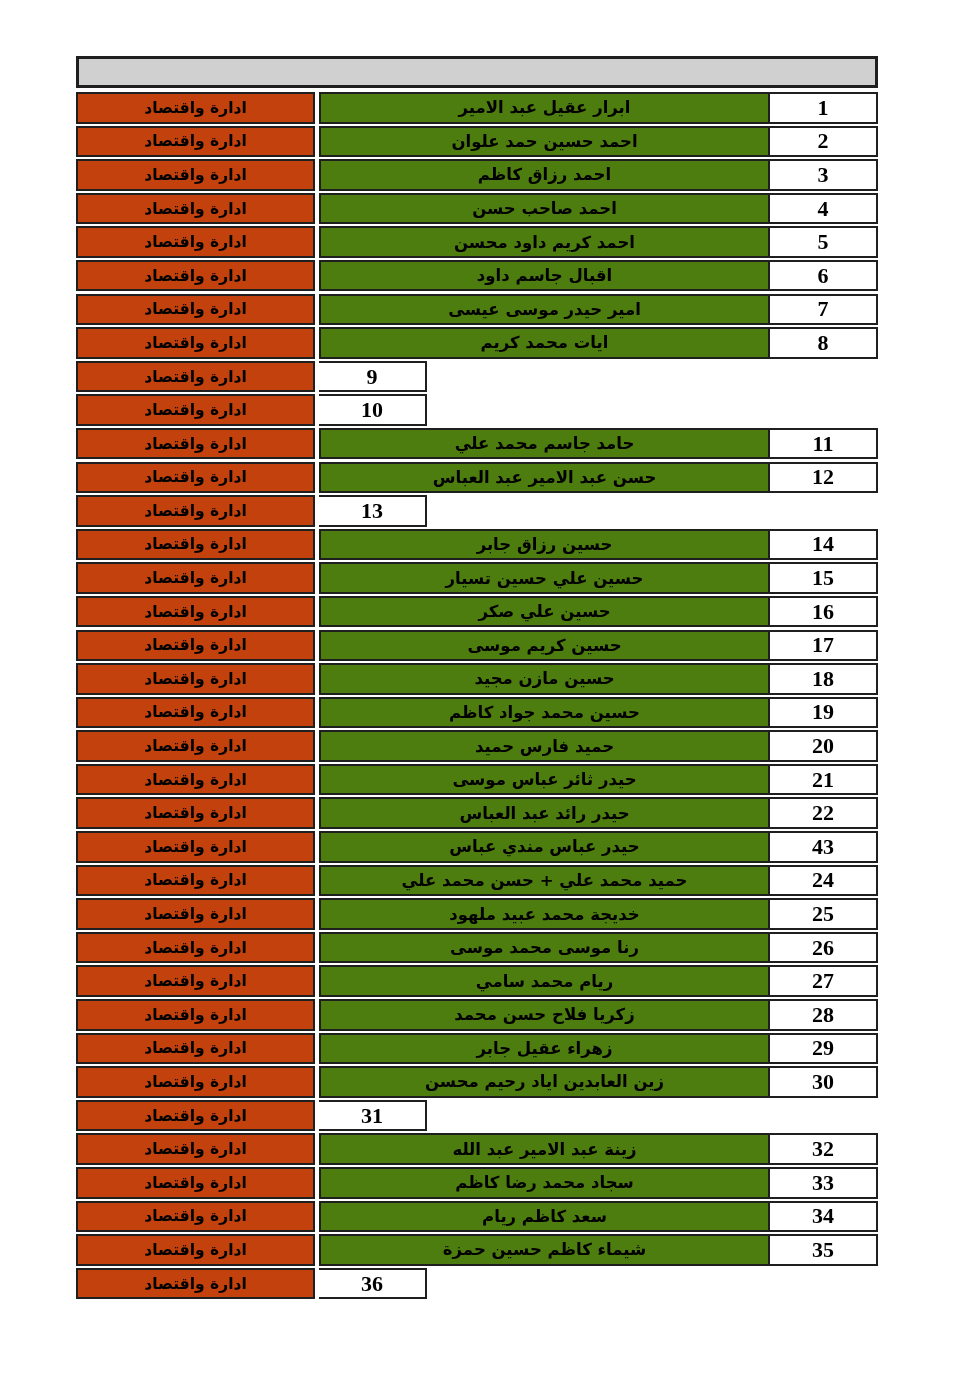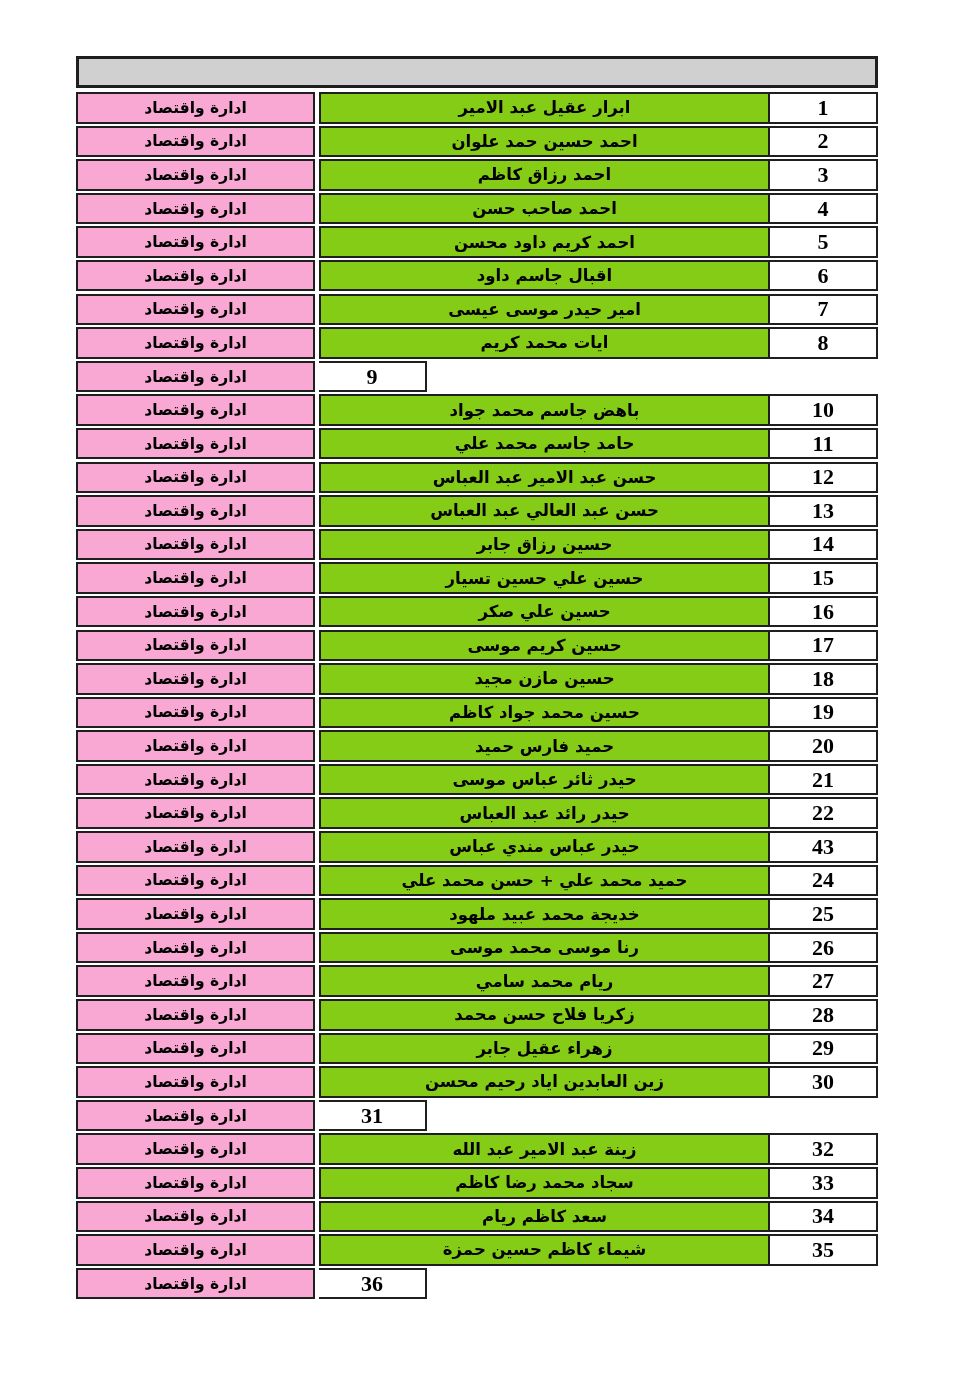--- a/index.html
+++ b/index.html
@@ -39,32 +39,32 @@
   }
   .cell {
     box-sizing: border-box;
     display: flex;
     align-items: center;
     justify-content: center;
     color: #000000;
   }
   .dept-cell {
     width: 239px;
-    background: #f9a8d4;
+    background: #c2410c;
     border: 2px solid #1f1f1f;
     font-weight: bold;
     font-size: 15.5px;
     direction: rtl;
   }
   .col-gap {
     width: 4px;
   }
   .name-cell {
     flex: 1;
-    background: #84cc16;
+    background: #4d7c0f;
     border: 2px solid #1f1f1f;
     font-weight: bold;
     font-size: 16.5px;
     direction: rtl;
     white-space: nowrap;
   }
   .num-cell {
     width: 108px;
     background: #ffffff;
     border: 2px solid #1f1f1f;
@@ -193,23 +193,20 @@
     <div class="cell num-cell">
       <span>9</span>
     </div>
   </div>
 
   <div class="row">
     <div class="cell dept-cell">
       <span>ادارة واقتصاد</span>
     </div>
     <div class="col-gap"></div>
-    <div class="cell name-cell">
-      <span>باهض جاسم محمد جواد</span>
-    </div>
     <div class="cell num-cell">
       <span>10</span>
     </div>
   </div>
 
   <div class="row">
     <div class="cell dept-cell">
       <span>ادارة واقتصاد</span>
     </div>
     <div class="col-gap"></div>
@@ -232,23 +229,20 @@
     <div class="cell num-cell">
       <span>12</span>
     </div>
   </div>
 
   <div class="row">
     <div class="cell dept-cell">
       <span>ادارة واقتصاد</span>
     </div>
     <div class="col-gap"></div>
-    <div class="cell name-cell">
-      <span>حسن عبد العالي عبد العباس</span>
-    </div>
     <div class="cell num-cell">
       <span>13</span>
     </div>
   </div>
 
   <div class="row">
     <div class="cell dept-cell">
       <span>ادارة واقتصاد</span>
     </div>
     <div class="col-gap"></div>

